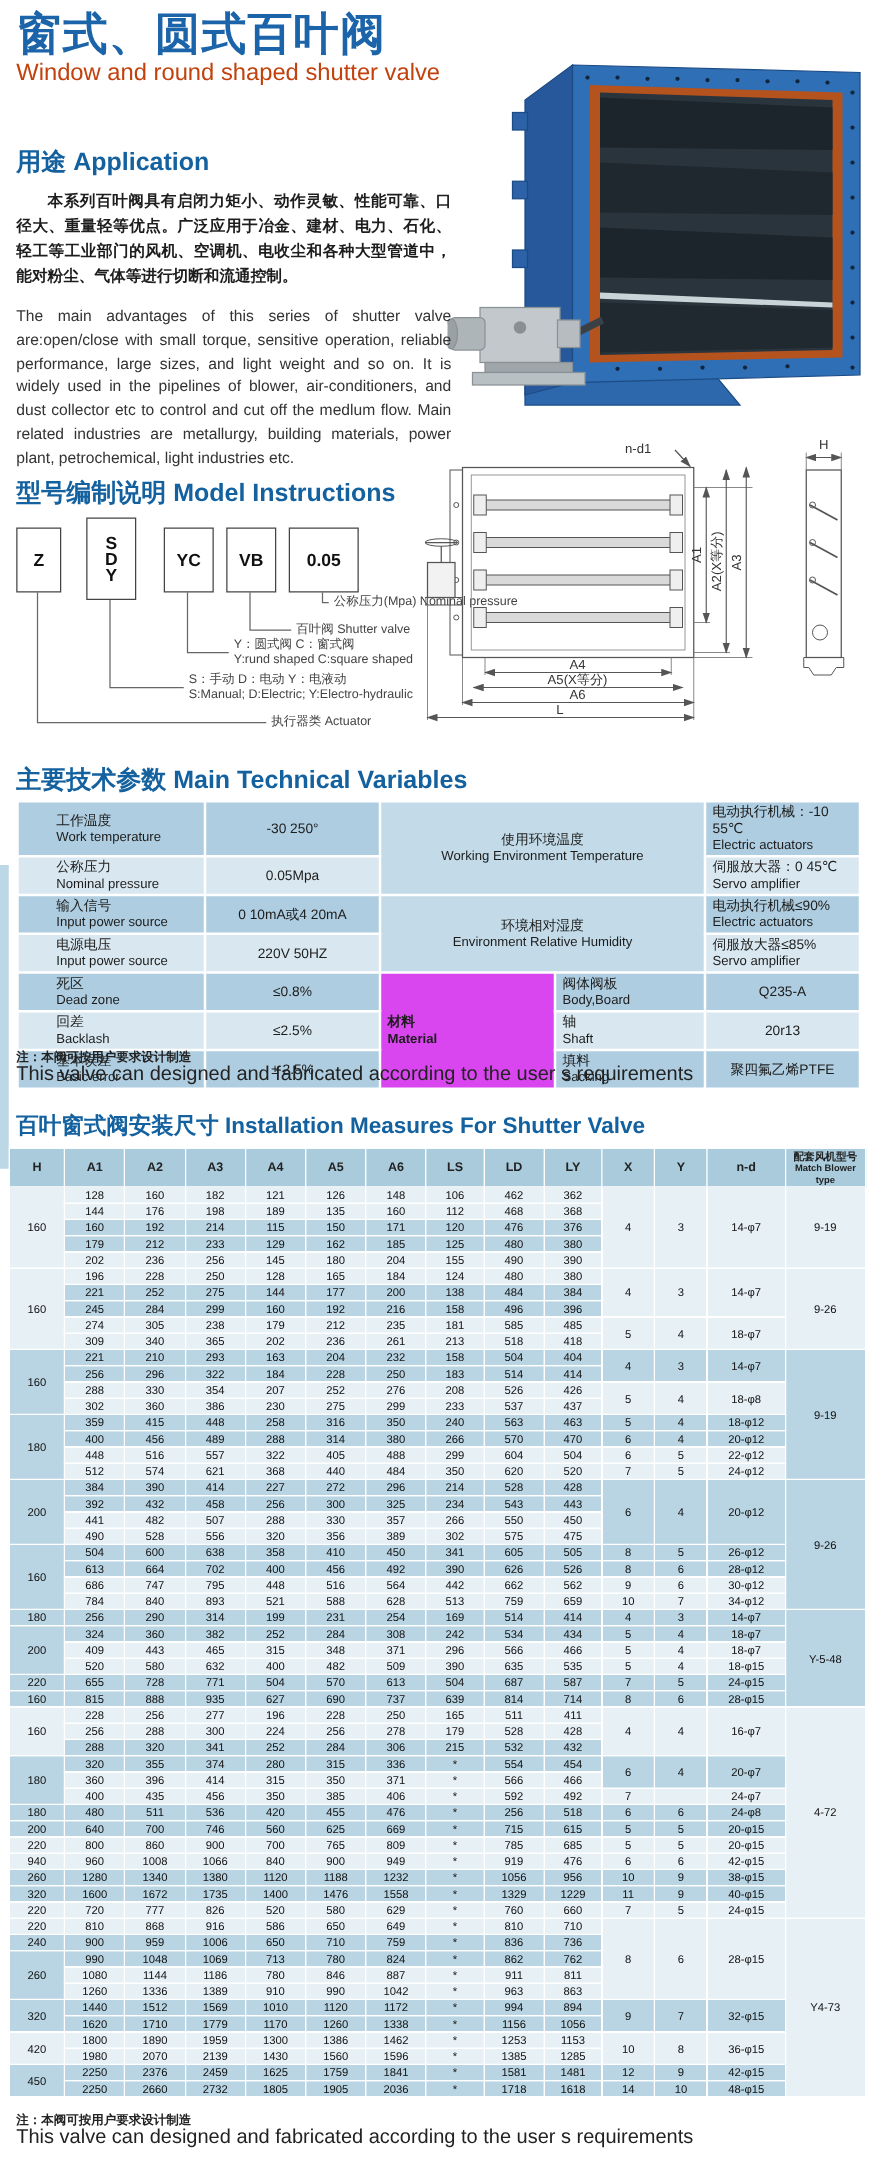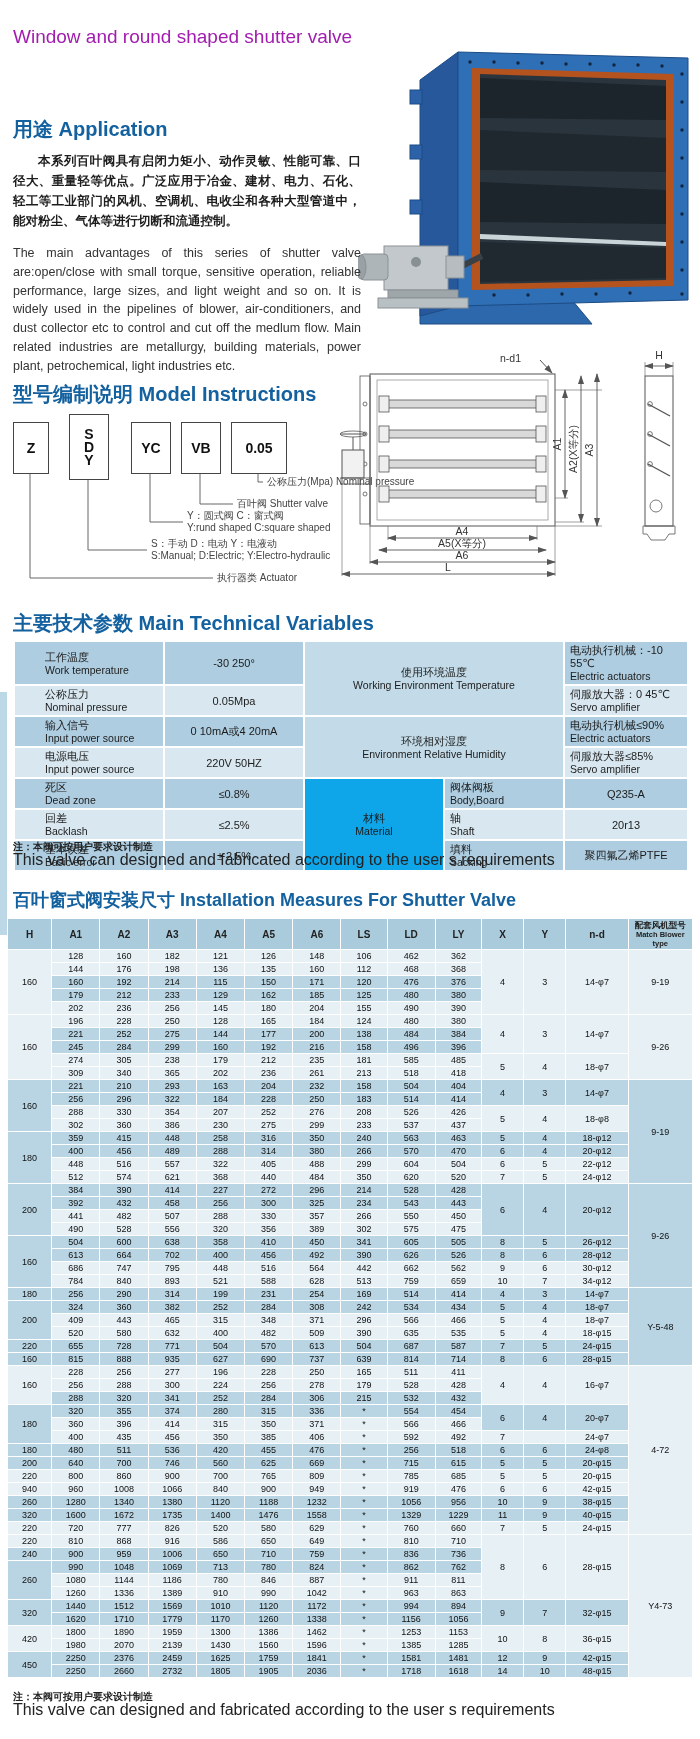--- a/index.html
+++ b/index.html
@@ -3,21 +3,21 @@
 <meta charset="utf-8">
 <style>
   html,body{margin:0;padding:0;background:#fff;}
   body{width:700px;height:1739px;position:relative;overflow:hidden;
        font-family:"Liberation Sans","DejaVu Sans",sans-serif;color:#222;}
   .abs{position:absolute;}
 
   
   #title{left:13px;top:6px;width:420px;}
   .t1,.t2{font-size:36px;font-weight:800;color:#1b64a9;line-height:42px;letter-spacing:1px;}
-  .t3{font-size:19px;color:#a21caf;margin-top:20px;font-weight:500;}
+  .t3{font-size:19px;color:#c2410c;margin-top:0;font-weight:500;}
 
   
   .h2{font-size:20px;font-weight:800;color:#14619f;}
 
   
   #app{left:13px;top:116px;width:348px;}
   .cnp{margin-top:8px;font-size:12.5px;color:#1d1d1d;line-height:1.6;
        text-align:justify;text-indent:2em;font-weight:700;}
   .enp{margin-top:13px;font-size:12.5px;color:#333;line-height:1.5;text-align:justify;}
 
@@ -43,21 +43,21 @@
   #tech-wrap{left:13px;top:640px;}
   #tech-table{border-collapse:collapse;table-layout:fixed;width:674px;}
   #tech-table td{border:2px solid #fff;padding:2px 5px;vertical-align:middle;color:#1c1c1c;height:24px;}
   #tech-table .cn{font-size:11px;line-height:13px;}
   #tech-table .en{font-size:10.5px;line-height:12px;}
   #tech-table .val{text-align:center;font-size:11px;}
   #tech-table .ctr{text-align:left;}
   #tech-table tr:nth-child(odd){background:#aecde0;}
   #tech-table tr:nth-child(even){background:#d9e8f0;}
   #tech-table td.mcell{background:#c3dbe8;text-align:center;}
-  #tech-table td.mcell2{background:#0ea5e9;text-align:center;}
+  #tech-table td.mcell2{background:#d946ef;text-align:left;font-weight:bold;}
   #tech-table td.first{padding-left:30px;}
 
   
   .note{left:13px;width:600px;}
   #note1{top:840px;}
   #note2{top:1690px;}
   .n1{font-size:10px;font-weight:700;color:#222;line-height:13px;}
   .n2{font-size:16px;color:#222;line-height:13px;}
 
   
@@ -73,20 +73,21 @@
   .bh1{font-size:8.5px;line-height:10px;}
   .bh2{font-size:7.5px;line-height:9px;font-weight:600;}
 
   
   #edgebar{left:0;top:692px;width:7px;height:243px;background:#bcd7e5;}
 </style>
 </head>
 <body>
 
 <div class="abs" id="title">
+  <div class="t2">窗式、圆式百叶阀</div>
   <div class="t3">Window and round shaped shutter valve</div>
 </div>
 
 <svg class="abs" id="photo" width="334" height="286" viewBox="0 0 334 286">
   <polygon points="62,250 214,250 234,274 62,274" fill="#2e68ac" stroke="#1c4c86"></polygon>
   <polygon points="100,2 62,30 62,266 100,256" fill="#27589b" stroke="#1c4c86"></polygon>
   <rect x="52" y="40" width="12" height="14" fill="#2d62a8" stroke="#1c4c86"></rect>
   <rect x="52" y="95" width="12" height="14" fill="#2d62a8" stroke="#1c4c86"></rect>
   <rect x="52" y="150" width="12" height="14" fill="#2d62a8" stroke="#1c4c86"></rect>
   <rect x="52" y="205" width="12" height="14" fill="#2d62a8" stroke="#1c4c86"></rect>
@@ -443,21 +444,21 @@
           <td class="rp">362</td>
           <td rowspan="5" class="rp">4</td>
           <td rowspan="5" class="rp">3</td>
           <td rowspan="5" class="rp">14-φ7</td>
           <td rowspan="5" class="rp">9-19</td>
         </tr>
         <tr>
           <td class="rp">144</td>
           <td class="rp">176</td>
           <td class="rp">198</td>
-          <td class="rp">136</td>
+          <td class="rp">189</td>
           <td class="rp">135</td>
           <td class="rp">160</td>
           <td class="rp">112</td>
           <td class="rp">468</td>
           <td class="rp">368</td>
         </tr>
         <tr>
           <td class="rb">160</td>
           <td class="rb">192</td>
           <td class="rb">214</td>

